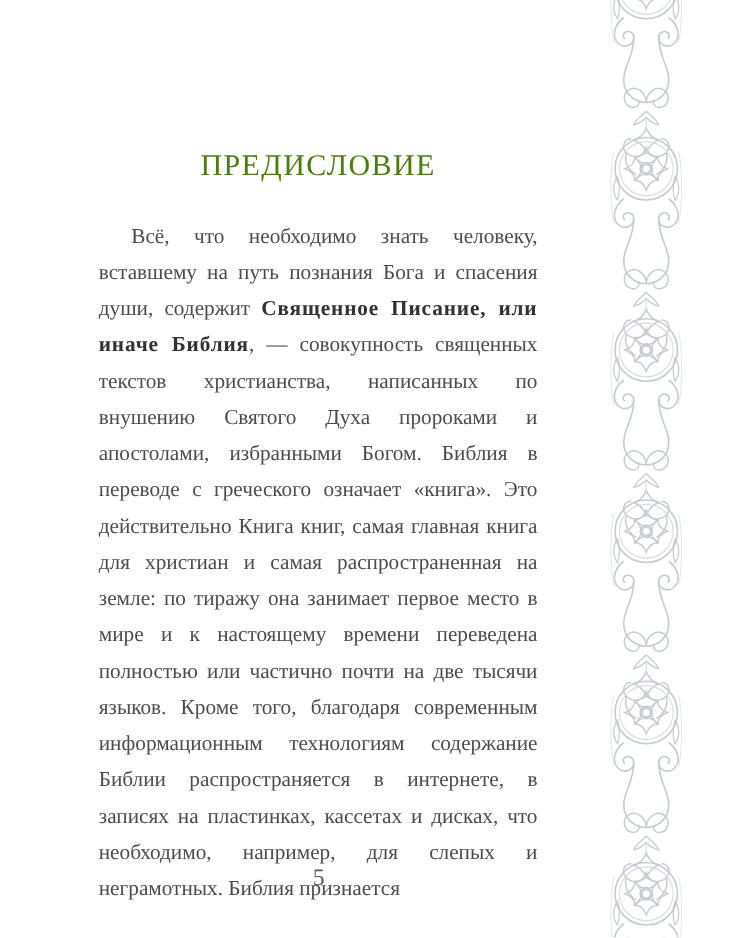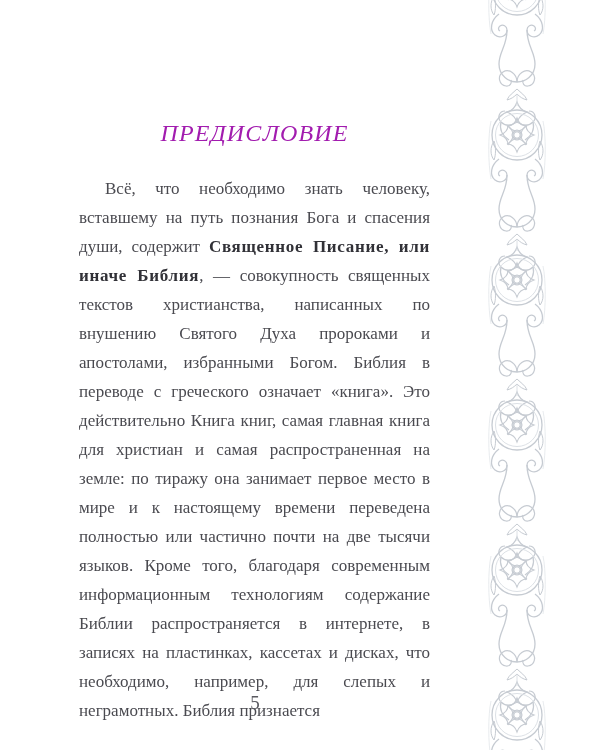--- a/index.html
+++ b/index.html
@@ -41,26 +41,25 @@
     position: absolute;
     left: 63px;
     top: 118px;
     width: 383px;
   }
 
   .page-title {
     font-size: 24px;
     line-height: 30px;
     letter-spacing: 1.1px;
-    color: #a21caf;
+    color: #4d7c0f;
     text-align: center;
     font-weight: 400;
     margin: 0 0 26px 0;
     white-space: nowrap;
-    font-style: italic;
   }
 
   .body-paragraph {
     margin: 16px;
     font-size: 17px;
     line-height: 29px;
     color: #4a4a50;
     text-align: justify;
     text-justify: inter-word;
     text-indent: 26px;

